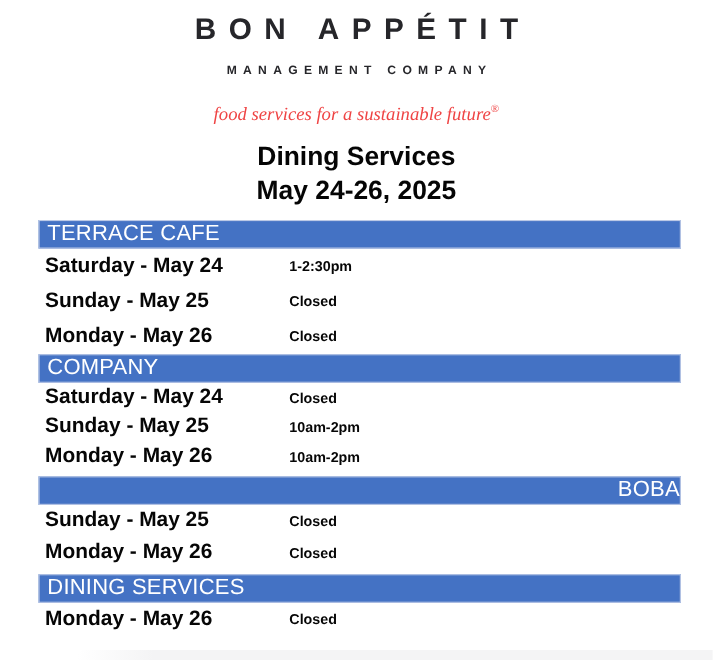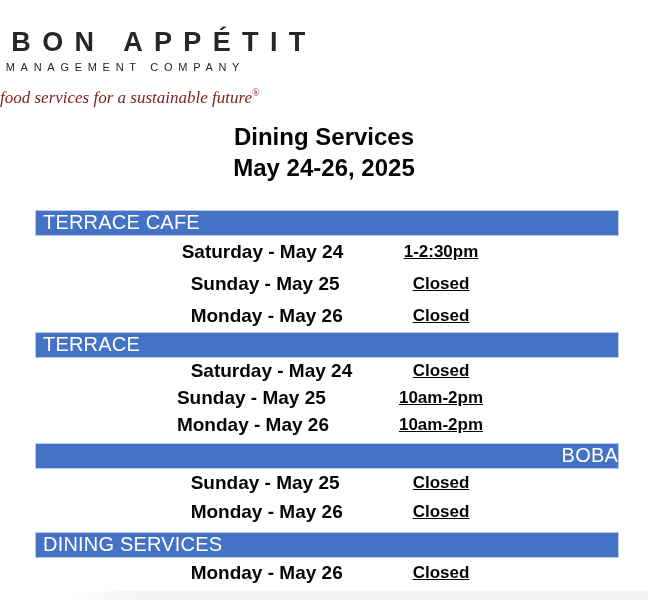--- a/index.html
+++ b/index.html
@@ -2,59 +2,59 @@
 <html><head>
 <meta charset="utf-8">
 <style>
   html, body { margin: 0; padding: 0; background: #ffffff; }
   body {
     width: 648px; height: 600px; overflow: hidden; position: relative;
     font-family: "Liberation Sans", sans-serif;
   }
 
   
-  .logo-block { padding-top: 26px; }
+  .logo-block { text-align: center; padding-top: 10px; }
   .logo-name {
     font-size: 27px; font-weight: 700; color: #26262a;
     letter-spacing: 0.42em; text-indent: 0.42em; line-height: 33px;
     white-space: nowrap;
   }
   .logo-subname {
-    font-size: 11px; font-weight: 400; color: #26262a;
+    font-size: 11px; font-weight: 700; color: #26262a;
     letter-spacing: 0.52em; text-indent: 0.52em; line-height: 13px;
-    margin-top: 2px; white-space: nowrap;
+    margin-top: 15px; white-space: nowrap;
   }
   .logo-tagline {
     font-family: "Liberation Serif", serif; font-style: italic;
-    font-size: 17px; color: #7f1d1d; margin-top: 9px; line-height: 20px;
+    font-size: 17px; color: #ef4444; margin-top: 19px; line-height: 20px;
   }
   .logo-tagline sup { font-size: 10px; font-style: normal; }
 
   
   .title-block {
     text-align: center; margin-top: 13px;
     font-size: 24px; font-weight: 700; color: #050505; line-height: 31px;
   }
 
   
-  .schedule { margin: 27px 0 0 35px; width: 584px; }
+  .schedule { margin: 11px 0 0 35px; width: 584px; }
   .section-bar {
     box-sizing: border-box; height: 26px; width: 584px;
     background: #4472C4; border: 1px solid #bcc9e6;
     color: #ffffff; font-size: 20px; font-weight: 400;
     padding-left: 7px; display: flex; align-items: center;
     letter-spacing: 0.01em;
   }
-  .row { display: flex; align-items: center; justify-content: center; }
+  .row { display: flex; align-items: center; }
   .day-cell {
     width: 222px; padding-left: 6px; flex: 0 0 auto;
     font-size: 19px; font-weight: 700; color: #060606; white-space: nowrap;
   }
   .hours-cell {
-    font-size: 17px; font-weight: 700; color: #060606; white-space: nowrap; text-decoration: underline;
+    font-size: 13px; font-weight: 700; color: #060606; white-space: nowrap;
   }
   
   .sec-0 .row { height: 32px; }
   .sec-1 .row { height: 27px; }
   .sec-2 .row { height: 29px; }
   .sec-3 .row { height: 30px; }
   .sec-2 .section-bar { margin-top: 4px; }
   .sec-3 .section-bar { margin-top: 5px; }
 
   
@@ -95,21 +95,21 @@
   </div>
 
   <div class="row">
     <span class="day-cell">Monday - May 26</span>
     <span class="hours-cell">Closed</span>
   </div>
 </div>
 
   <div class="section sec-1">
     <div class="section-bar" style="background: rgb(68, 114, 196);">
-      <span>TERRACE</span>
+      <span>COMPANY</span>
     </div>
 
   <div class="row">
     <span class="day-cell">Saturday - May 24</span>
     <span class="hours-cell">Closed</span>
   </div>
 
   <div class="row">
     <span class="day-cell">Sunday - May 25</span>
     <span class="hours-cell">10am-2pm</span>

